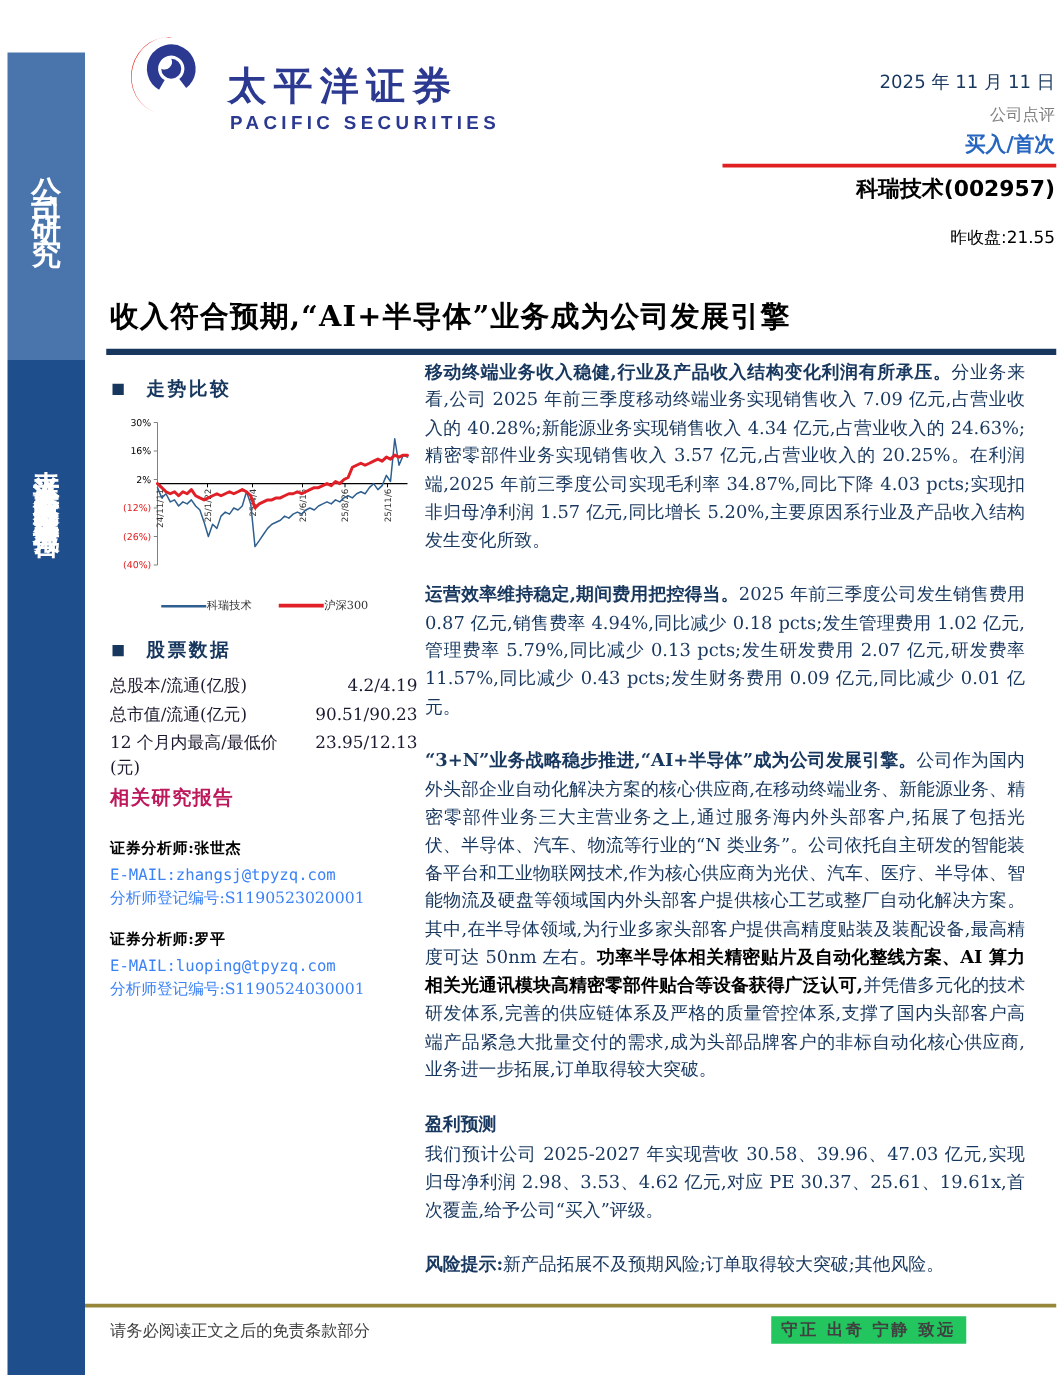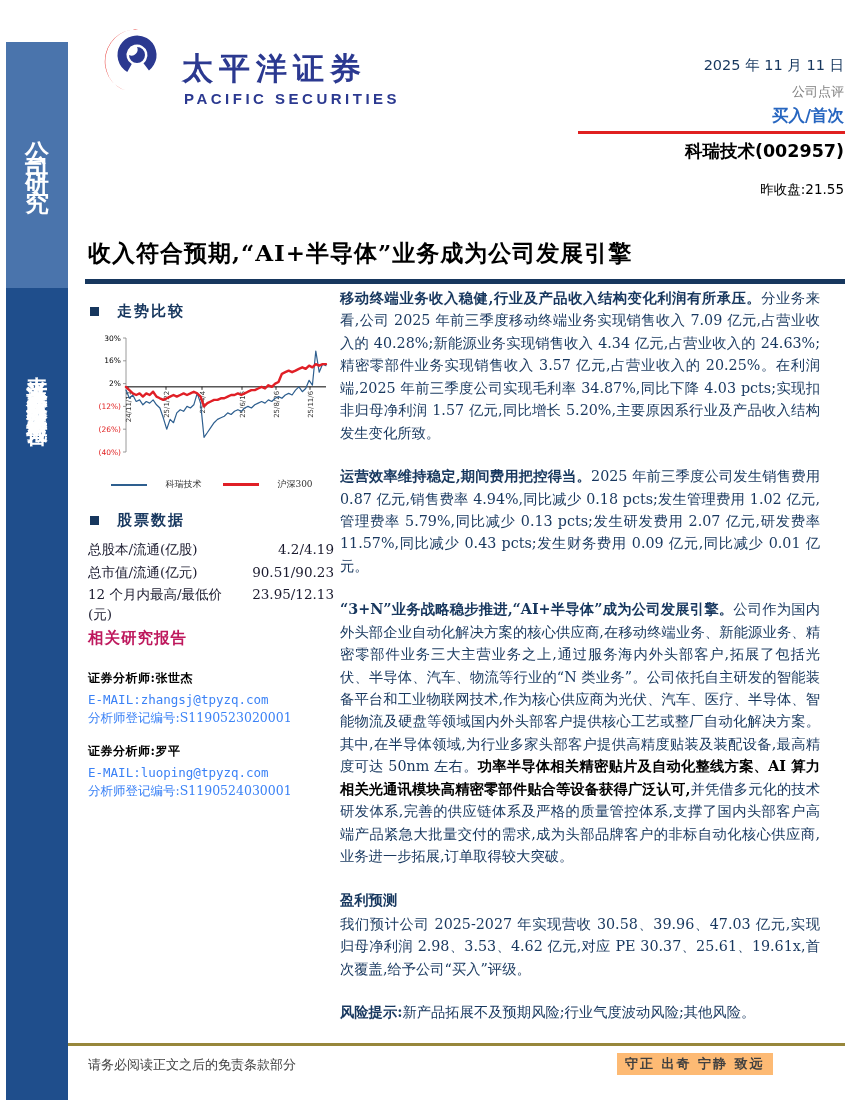--- a/index.html
+++ b/index.html
@@ -33,21 +33,21 @@
   .doc-title { position:absolute; left:88px; top:238px; width:740px; font-size:23px; font-weight:bold;
                color:#000; font-family:"DejaVu Serif", serif; letter-spacing:1px; }
   .title-bar { position:absolute; left:85px; top:279px; width:760px; height:4.5px; background:#17375e; }
 
   
   .sec-head { position:absolute; display:flex; align-items:center; gap:18px; }
   .sec-bullet { width:9px; height:9px; background:#17375e; flex:0 0 auto; }
   .sec-label { font-size:15px; font-weight:bold; color:#17375e; font-family:"DejaVu Serif", serif; letter-spacing:2px; }
   .chart-wrap { position:absolute; left:90px; top:330px; width:244px; height:150px; }
   .legend { position:absolute; left:90px; top:478px; width:244px; display:flex; justify-content:center; gap:22px; }
-  .legend-item { display:flex; align-items:center; gap:18px; }
+  .legend-item { display:flex; align-items:center; gap:0; }
   .legend-line { width:36px; height:0; border-top:2px solid #000; }
   .legend-text { font-size:9px; color:#333; font-family:"DejaVu Serif", serif; }
 
   .stock-table { position:absolute; left:88px; top:540px; width:246px; font-family:"DejaVu Serif", serif;
                  font-size:13.5px; color:#1a1a2e; }
   .stock-row { display:flex; justify-content:space-between; margin-bottom:3px;gap:13px; }
   .stock-label { width:158px; line-height:1.45; }
   .stock-value { text-align:right; white-space:nowrap; line-height:1.45; }
 
   .related-head { position:absolute; left:88px; top:628px; font-size:15.5px; font-weight:bold; color:#be185d;
@@ -63,21 +63,21 @@
               font-size:14.3px; line-height:1.57; color:#17375e; text-align:justify; }
   .body-col p { margin:0 0 21px 0; }
   .lead-bold { font-weight:bold; color:#17375e; }
   .bold-black { font-weight:bold; color:#000; }
   .p-heading { font-weight:bold; color:#17375e; margin:0 0 2px 0 !important; }
 
   
   .footer-line { position:absolute; left:68px; top:1043px; width:777px; height:2.5px; background:#97873b; }
   .footer-disclaimer { position:absolute; left:88px; top:1056px; font-size:13px; color:#3f3f3f;
                        font-family:"DejaVu Serif", serif; }
-  .footer-motto { position:absolute; left:617px; top:1053px; background:#fdba74; padding:2px 8px;
+  .footer-motto { position:absolute; left:617px; top:1053px; background:#22c55e; padding:2px 8px;
                   font-size:13px; font-weight:bold; color:#404040; font-family:"DejaVu Serif", serif; letter-spacing:2px; }
 </style>
 </head>
 <body>
 
 <div class="page">
 
   <div class="band-top">
     <div class="vtext top">公司研究</div>
   </div>
@@ -191,21 +191,21 @@
     </p>
     <p>
       <span class="lead-bold">运营效率维持稳定,期间费用把控得当。</span><span>2025 年前三季度公司发生销售费用 0.87 亿元,销售费率 4.94%,同比减少 0.18 pcts;发生管理费用 1.02 亿元,管理费率 5.79%,同比减少 0.13 pcts;发生研发费用 2.07 亿元,研发费率 11.57%,同比减少 0.43 pcts;发生财务费用 0.09 亿元,同比减少 0.01 亿元。</span>
     </p>
     <p>
       <span class="lead-bold">“3+N”业务战略稳步推进,“AI+半导体”成为公司发展引擎。</span><span>公司作为国内外头部企业自动化解决方案的核心供应商,在移动终端业务、新能源业务、精密零部件业务三大主营业务之上,通过服务海内外头部客户,拓展了包括光伏、半导体、汽车、物流等行业的“N 类业务”。公司依托自主研发的智能装备平台和工业物联网技术,作为核心供应商为光伏、汽车、医疗、半导体、智能物流及硬盘等领域国内外头部客户提供核心工艺或整厂自动化解决方案。其中,在半导体领域,为行业多家头部客户提供高精度贴装及装配设备,最高精度可达 50nm 左右。</span><span class="bold-black">功率半导体相关精密贴片及自动化整线方案、AI 算力相关光通讯模块高精密零部件贴合等设备获得广泛认可,</span><span>并凭借多元化的技术研发体系,完善的供应链体系及严格的质量管控体系,支撑了国内头部客户高端产品紧急大批量交付的需求,成为头部品牌客户的非标自动化核心供应商,业务进一步拓展,订单取得较大突破。</span>
     </p>
     <p class="p-heading">盈利预测</p>
     <p>我们预计公司 2025-2027 年实现营收 30.58、39.96、47.03 亿元,实现归母净利润 2.98、3.53、4.62 亿元,对应 PE 30.37、25.61、19.61x,首次覆盖,给予公司“买入”评级。</p>
     <p>
-      <span class="lead-bold">风险提示:</span><span>新产品拓展不及预期风险;行业气度波动风险;其他风险。</span>
+      <span class="lead-bold">风险提示:</span><span>新产品拓展不及预期风险;订单取得较大突破;其他风险。</span>
     </p>
   </div>
 
   <div class="footer-line"></div>
   <div class="footer-disclaimer">请务必阅读正文之后的免责条款部分</div>
   <div class="footer-motto">守正 出奇 宁静 致远</div>
 
 </div>
 
 </body></html>

